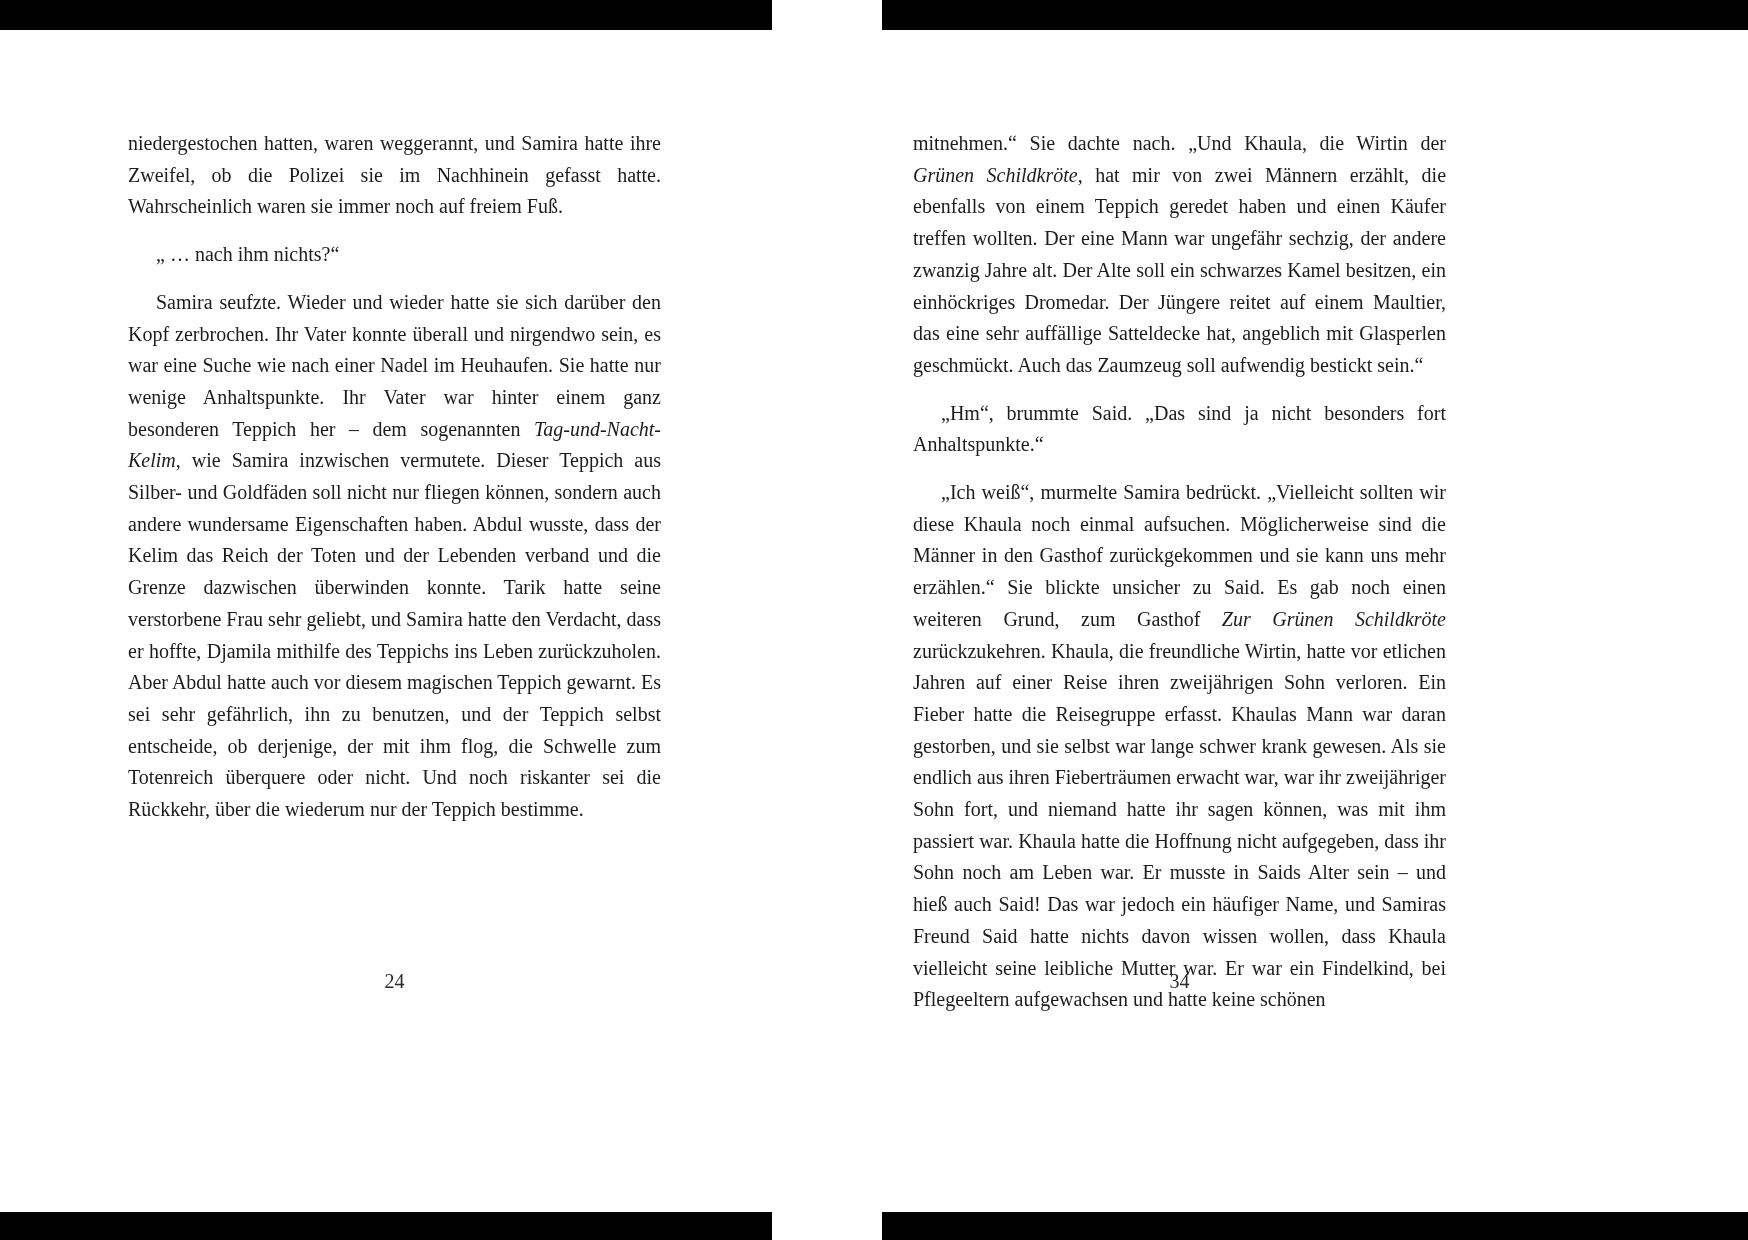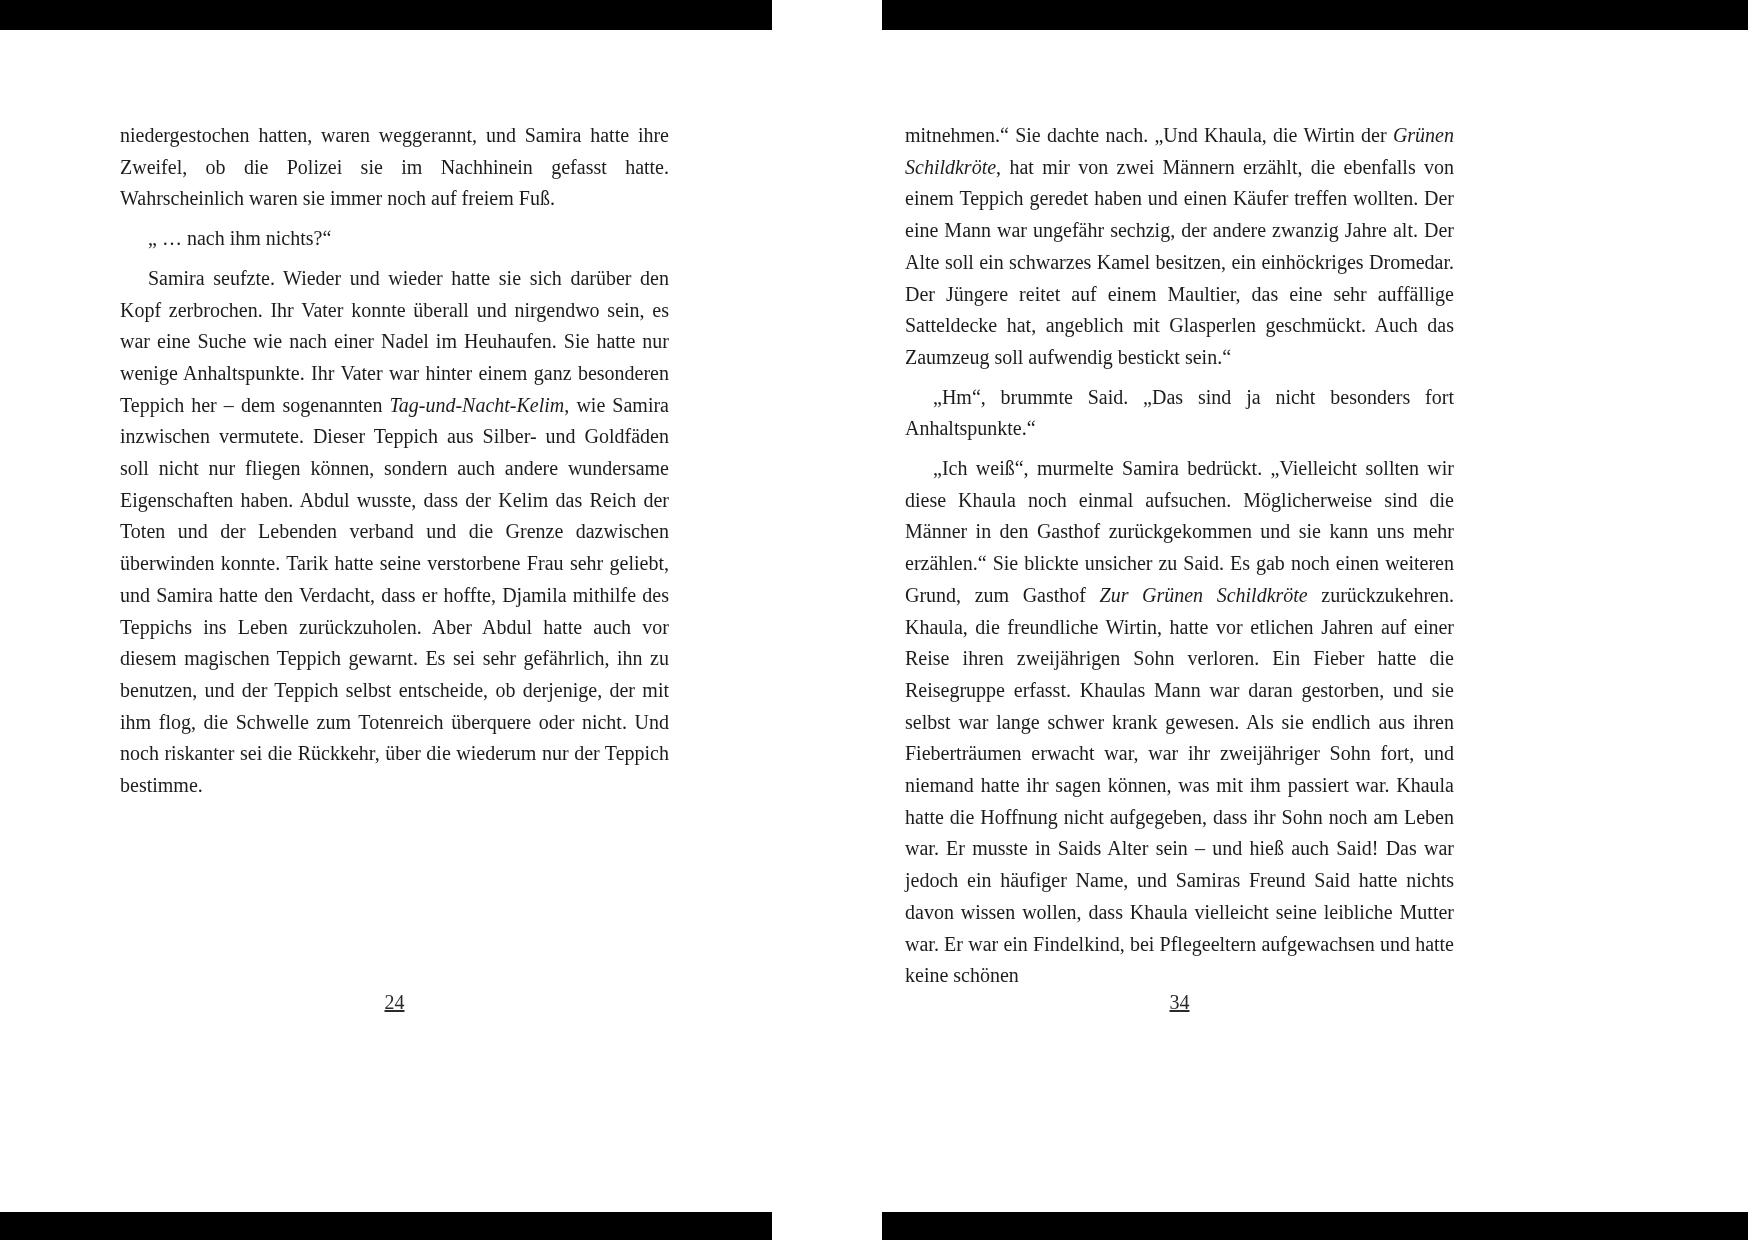--- a/index.html
+++ b/index.html
@@ -34,38 +34,37 @@
   .page-right { left: 897px; }
 
   .text-block {
     font-size: 20px;
     line-height: 31.7px;
     text-align: justify;
     hyphens: auto;
     -webkit-hyphens: auto;
   }
   .text-block p.para {
-    margin: 8px;
+    margin: 16px;
     padding: 0;
   }
   .text-block p.para.indent {
     text-indent: 1.4em;
   }
   .text-block em {
     font-style: italic;
   }
 
   .page-number {
     position: absolute;
-    top: 991px;
+    top: 970px;
     width: 565px;
     text-align: center;
     font-size: 20px;
     color: #2a2a2a;
-    text-decoration: underline;
   }
   .page-number-left  { left: 112px; }
   .page-number-right { left: 897px; }
 </style>
 </head>
 <body>
 
 <div class="spread">
 
   <div class="scan-edge edge-top-left"></div>

